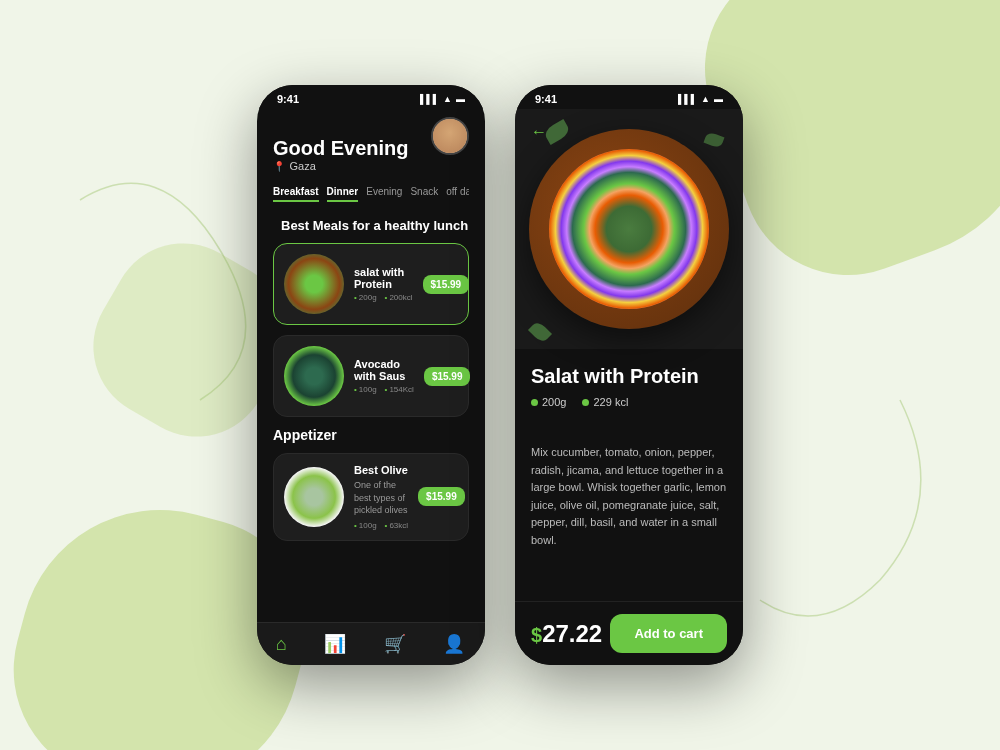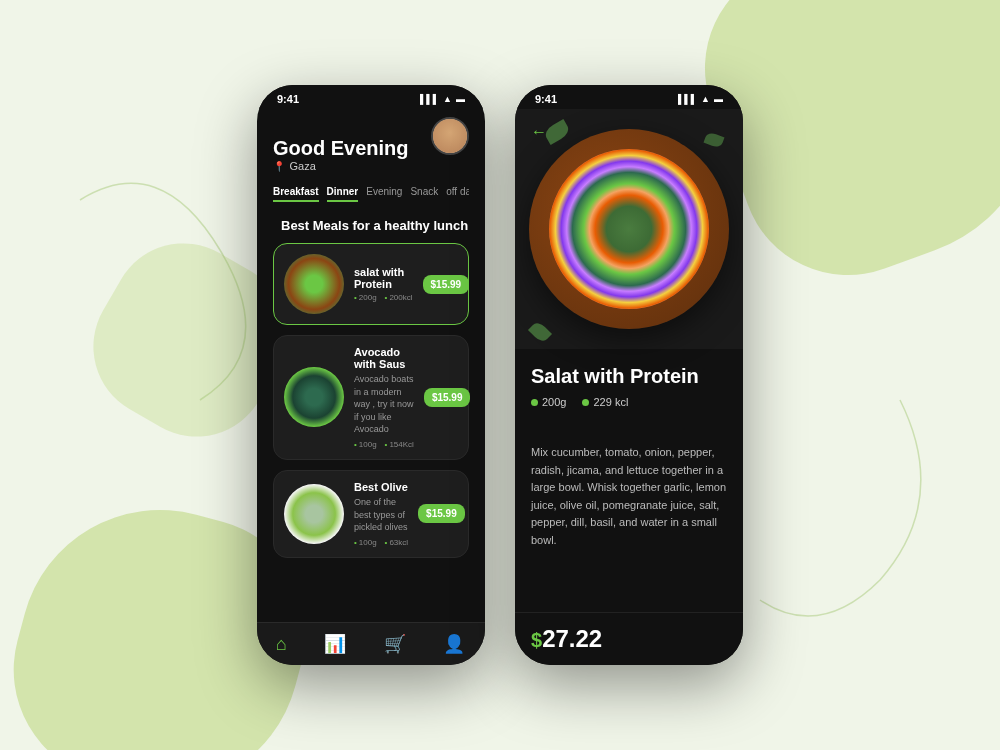--- a/index.html
+++ b/index.html
@@ -473,29 +473,29 @@
             <span>200kcl</span>
           </div>
         </div>
         <div class="meal-price">$15.99</div>
       </div>
 
       <div class="meal-card">
         <div class="meal-img food-circle-2"></div>
         <div class="meal-info">
           <div class="meal-name">Avocado with Saus</div>
-          <div class="meal-desc">Avocado boats in a modern way , try it now if you like Avocado</div>
           <div class="meal-meta">
             <span>100g</span>
             <span>154Kcl</span>
           </div>
         </div>
         <div class="meal-price">$15.99</div>
       </div>
 
+      <div class="appetizer-title">Appetizer</div>
 
       <div class="meal-card">
         <div class="meal-img food-circle-3"></div>
         <div class="meal-info">
           <div class="meal-name">Best Olive</div>
           <div class="meal-desc">One of the best types of pickled olives</div>
           <div class="meal-meta">
             <span>100g</span>
             <span>63kcl</span>
           </div>
@@ -556,17 +556,18 @@
             <span class="macro-text">229 kcl</span>
           </div>
         </div>
         <div class="detail-description">Mix cucumber, tomato, onion, pepper, radish, jicama, and lettuce together in a large bowl. Whisk together garlic, lemon juice, olive oil, pomegranate juice, salt, pepper, dill, basil, and water in a small bowl.</div>
       </div>
 
       <div class="detail-footer">
         <div class="detail-price">
           <span class="dollar">$</span><span>27.22</span>
         </div>
+        <button class="add-to-cart-btn">Add to cart</button>
       </div>
     </div>
   </div>
 
 </div>
 
 </body></html>

